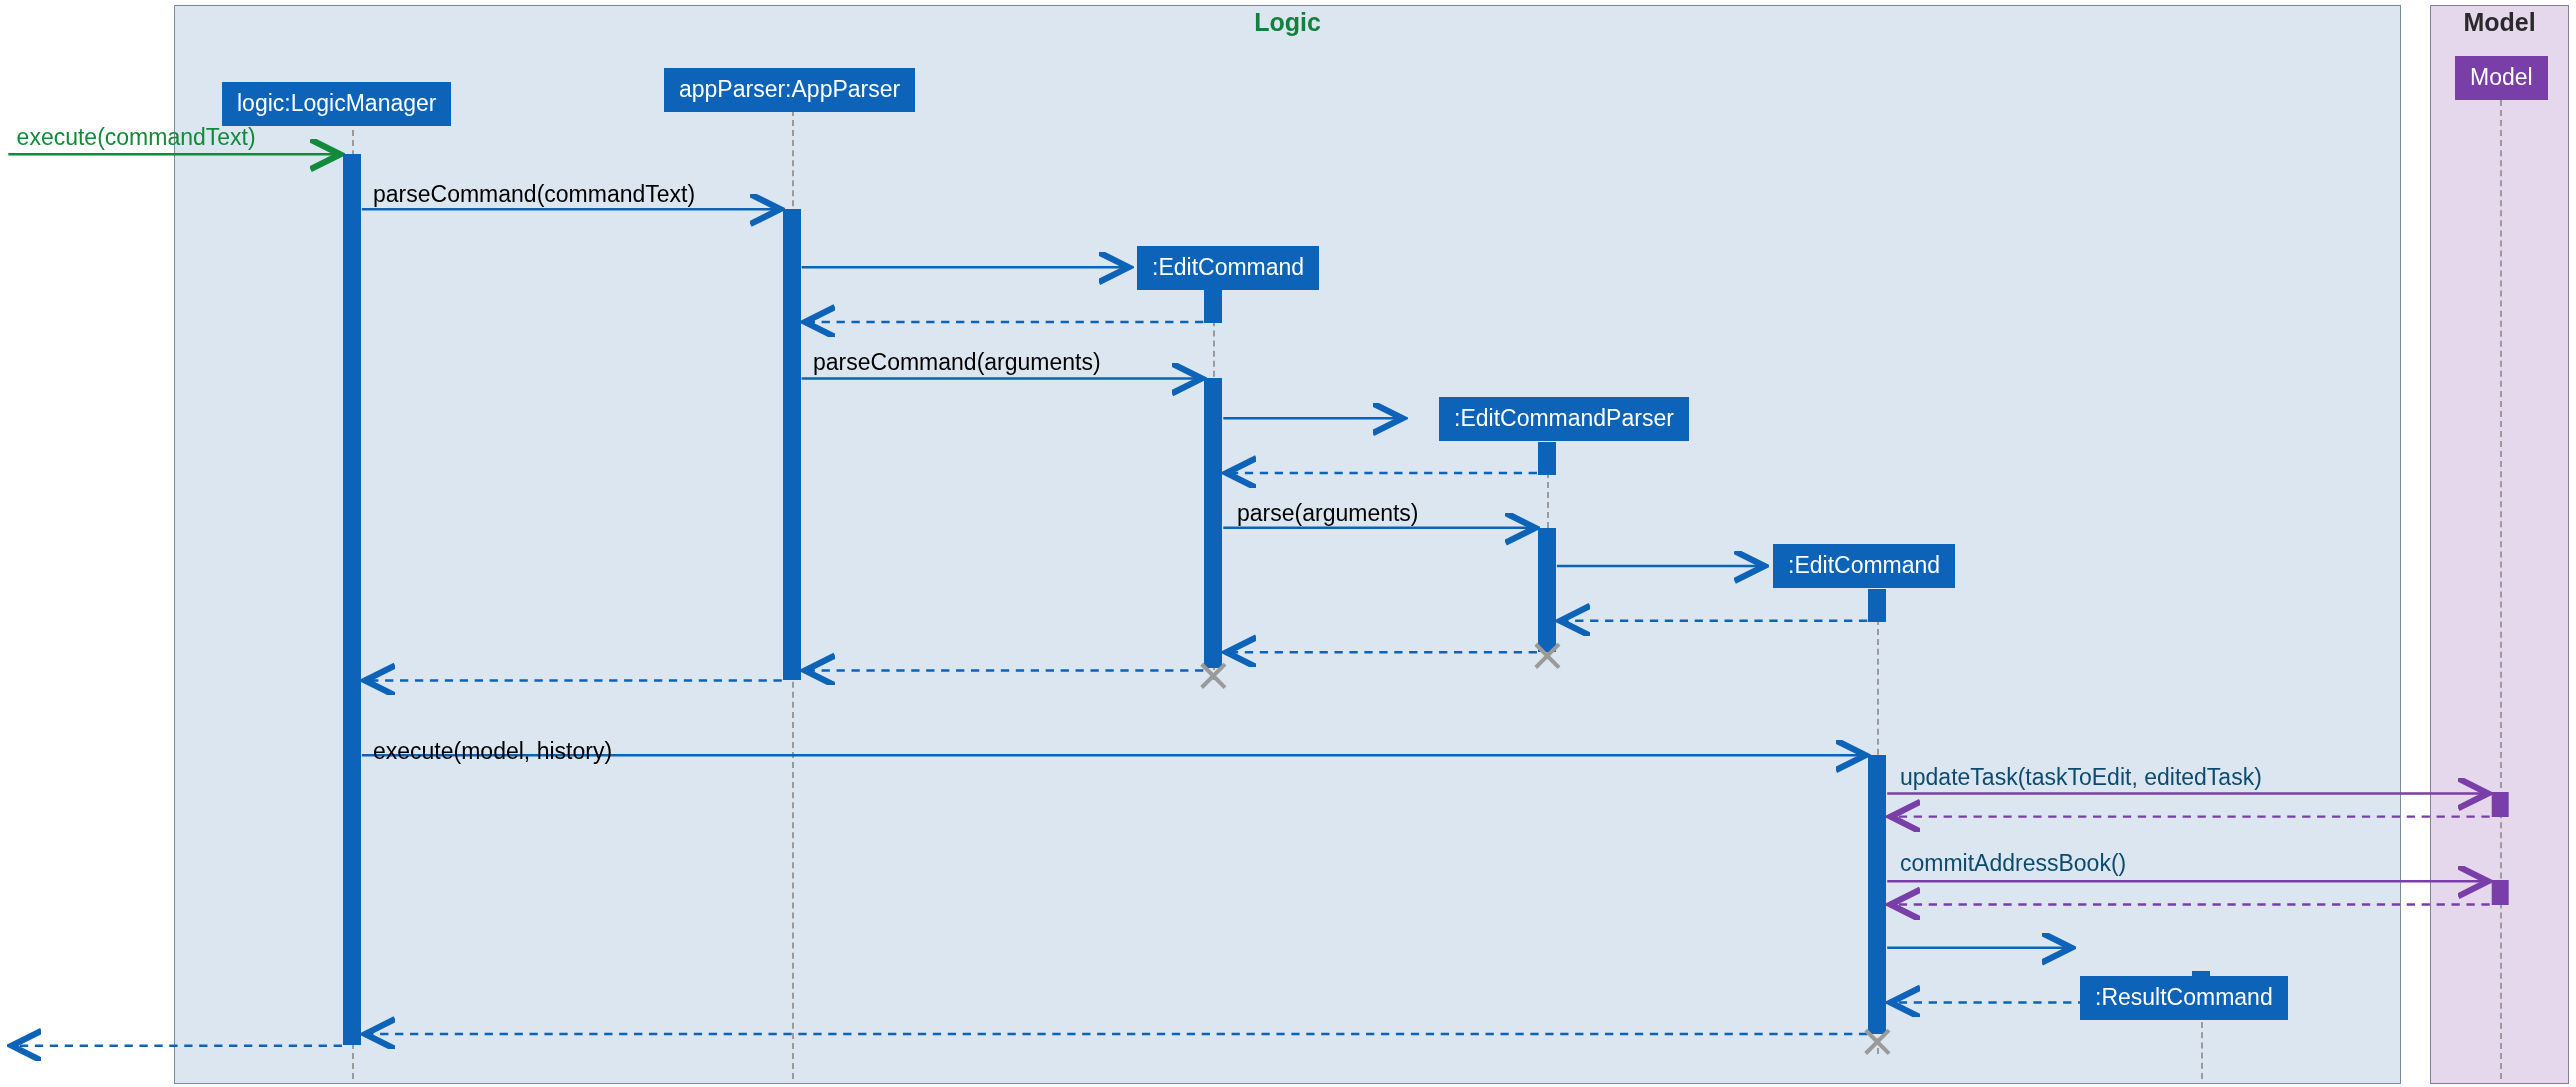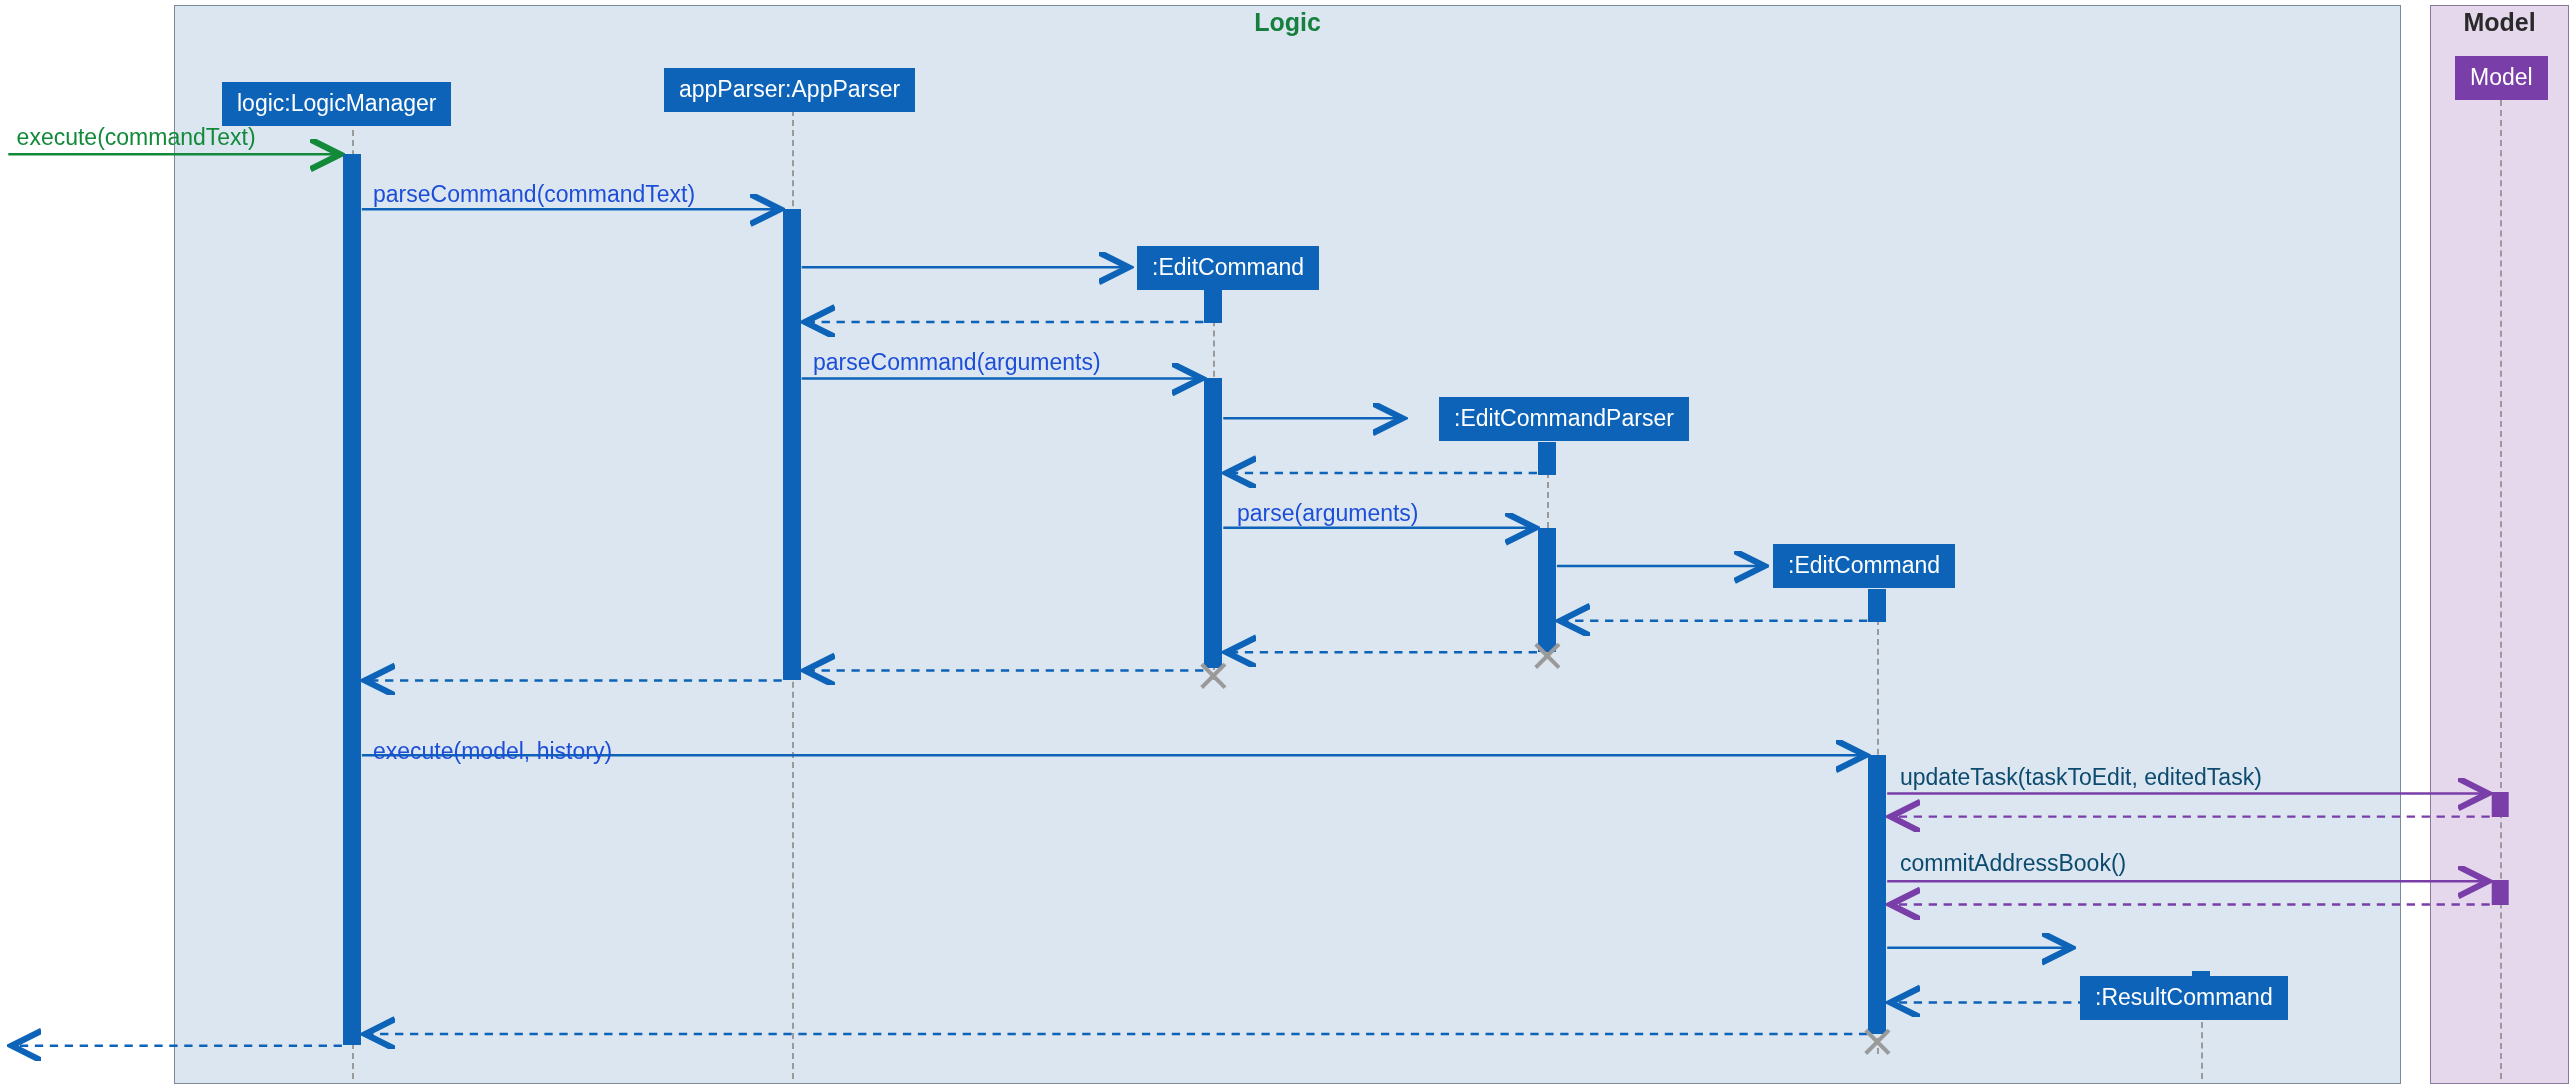--- a/index.html
+++ b/index.html
@@ -76,21 +76,21 @@
     transform: translateX(-9px);
   }
   .activation-model {
     background: #7a3ea8;
     width: 16.6px;
     transform: translateX(-8.3px);
   }
   .msg-label {
     position: absolute;
     font-size: 23px;
-    color: #1d4ed8;
+    color: #000000;
     white-space: nowrap;
     z-index: 6;
   }
   .msg-label.purple { color: #0c4a6e; }
   .dest-x {
     position: absolute;
     width: 33px;
     height: 33px;
     z-index: 4;
     transform: translate(-16.6px,-16.6px);

